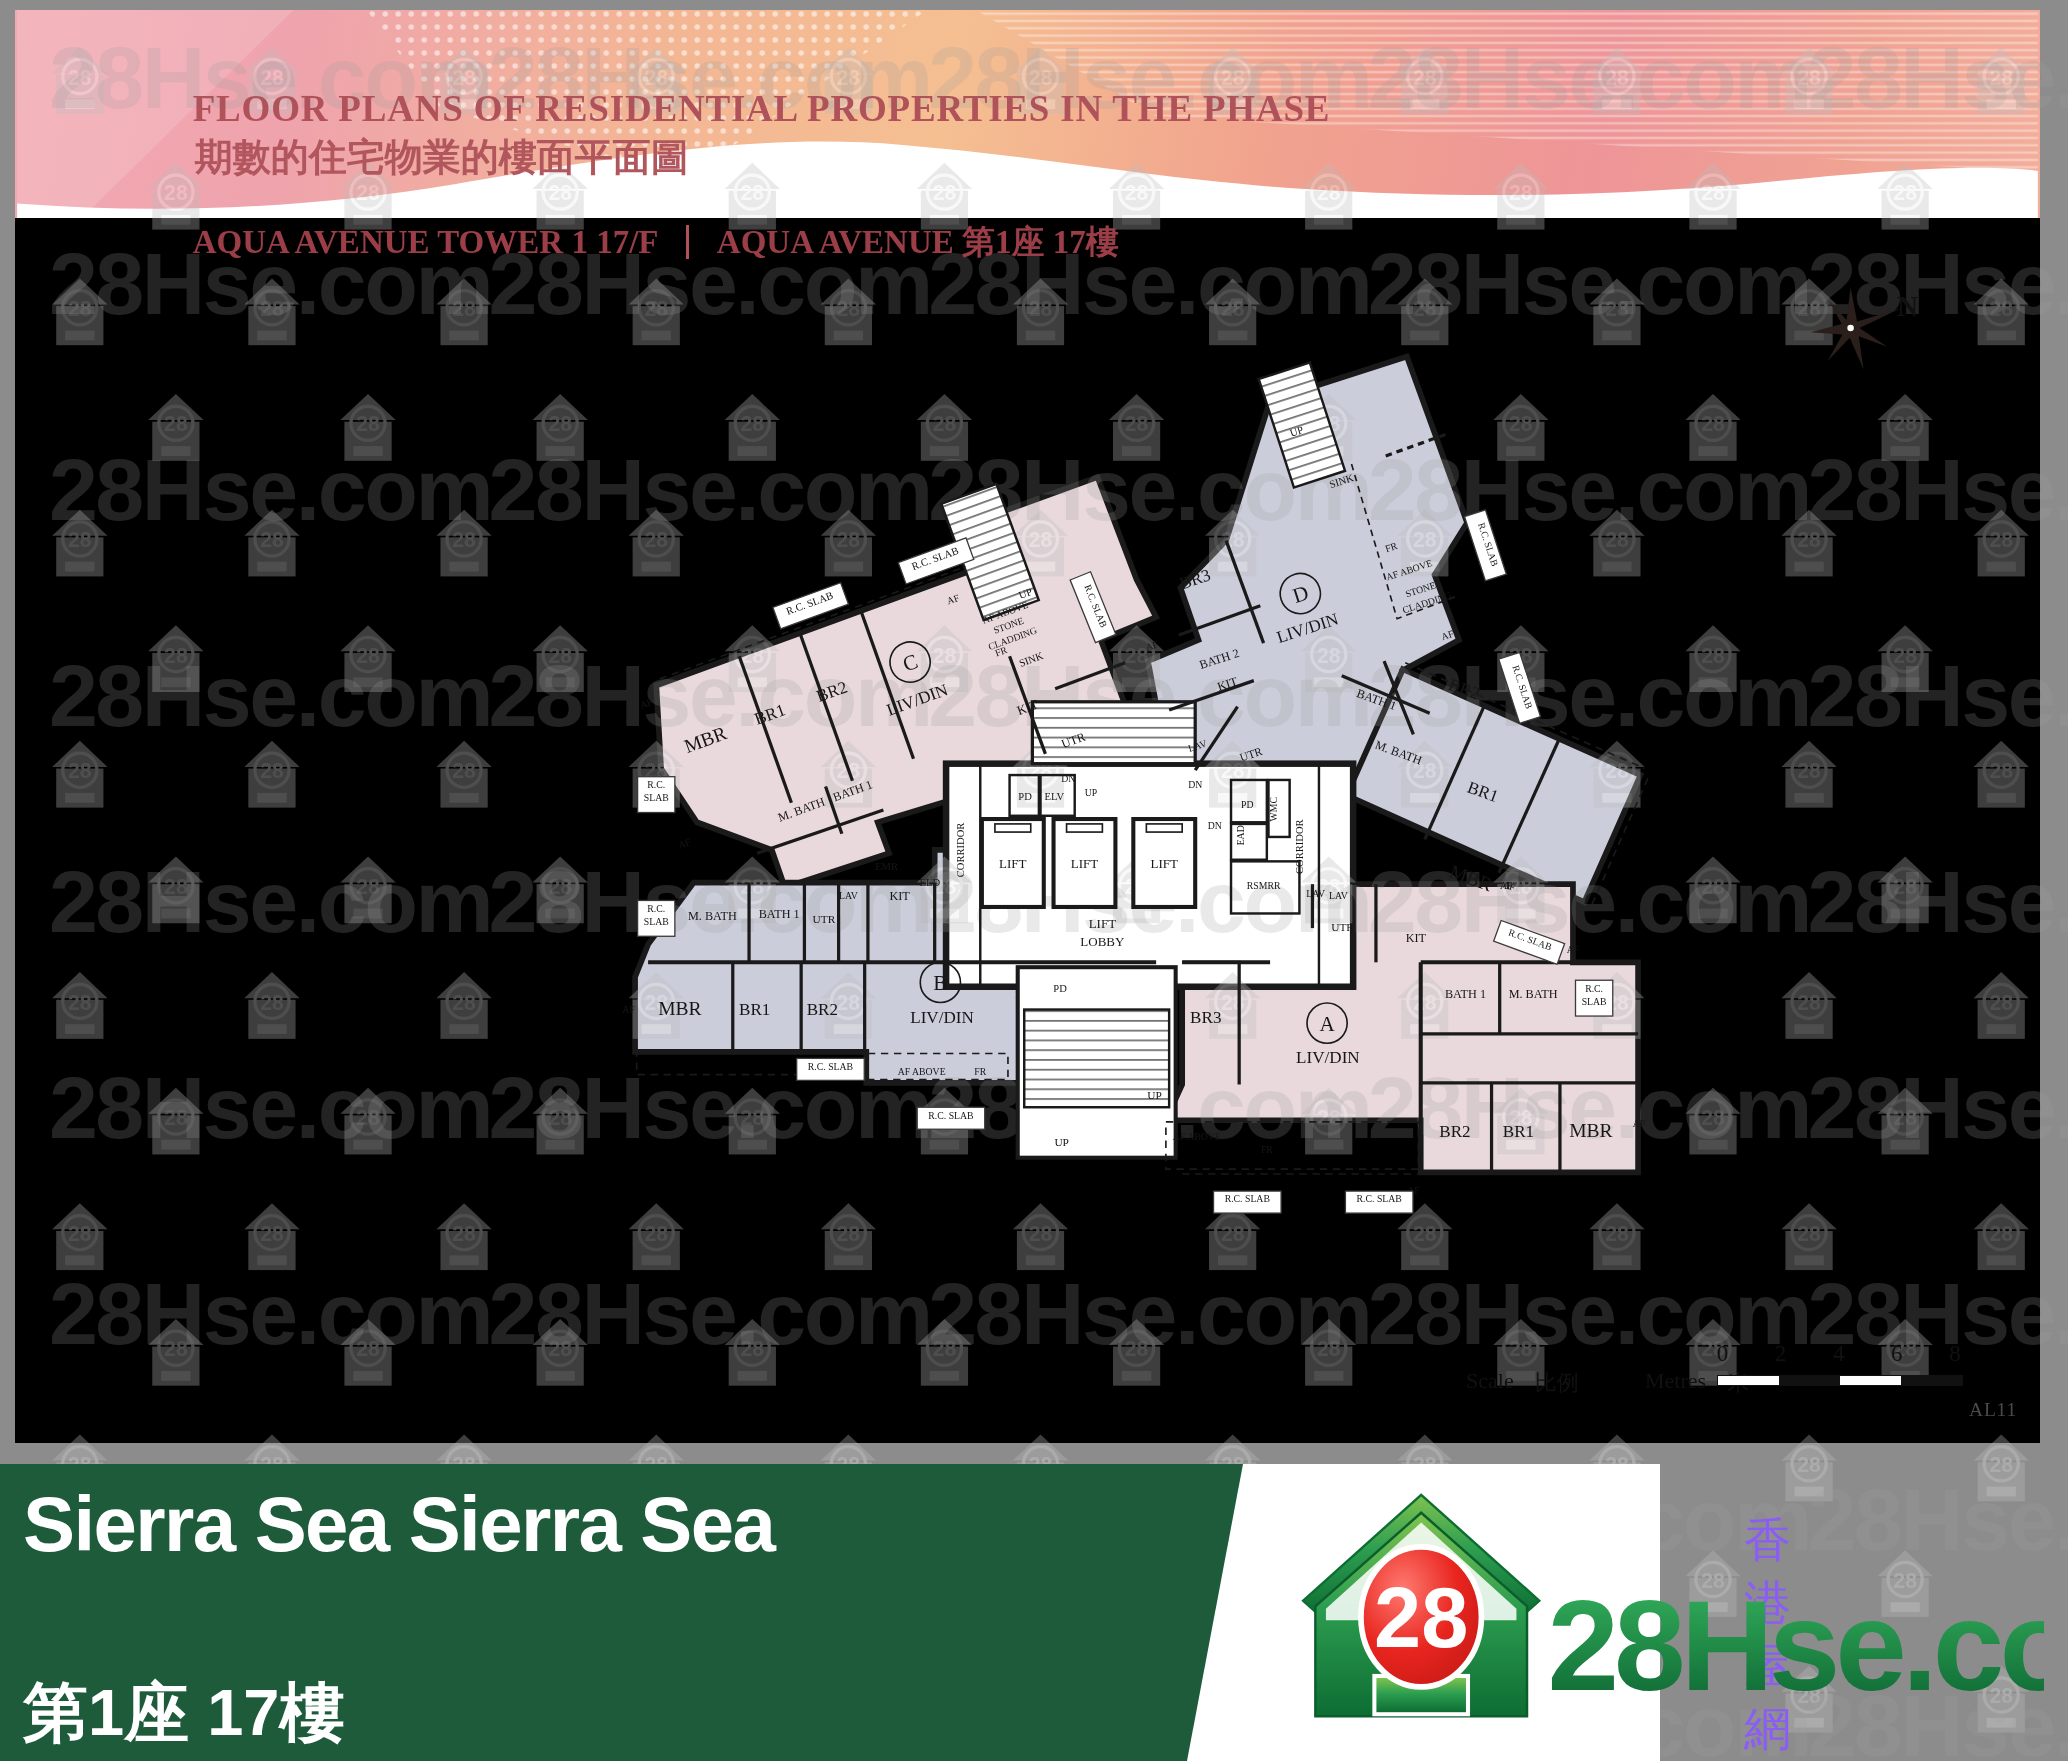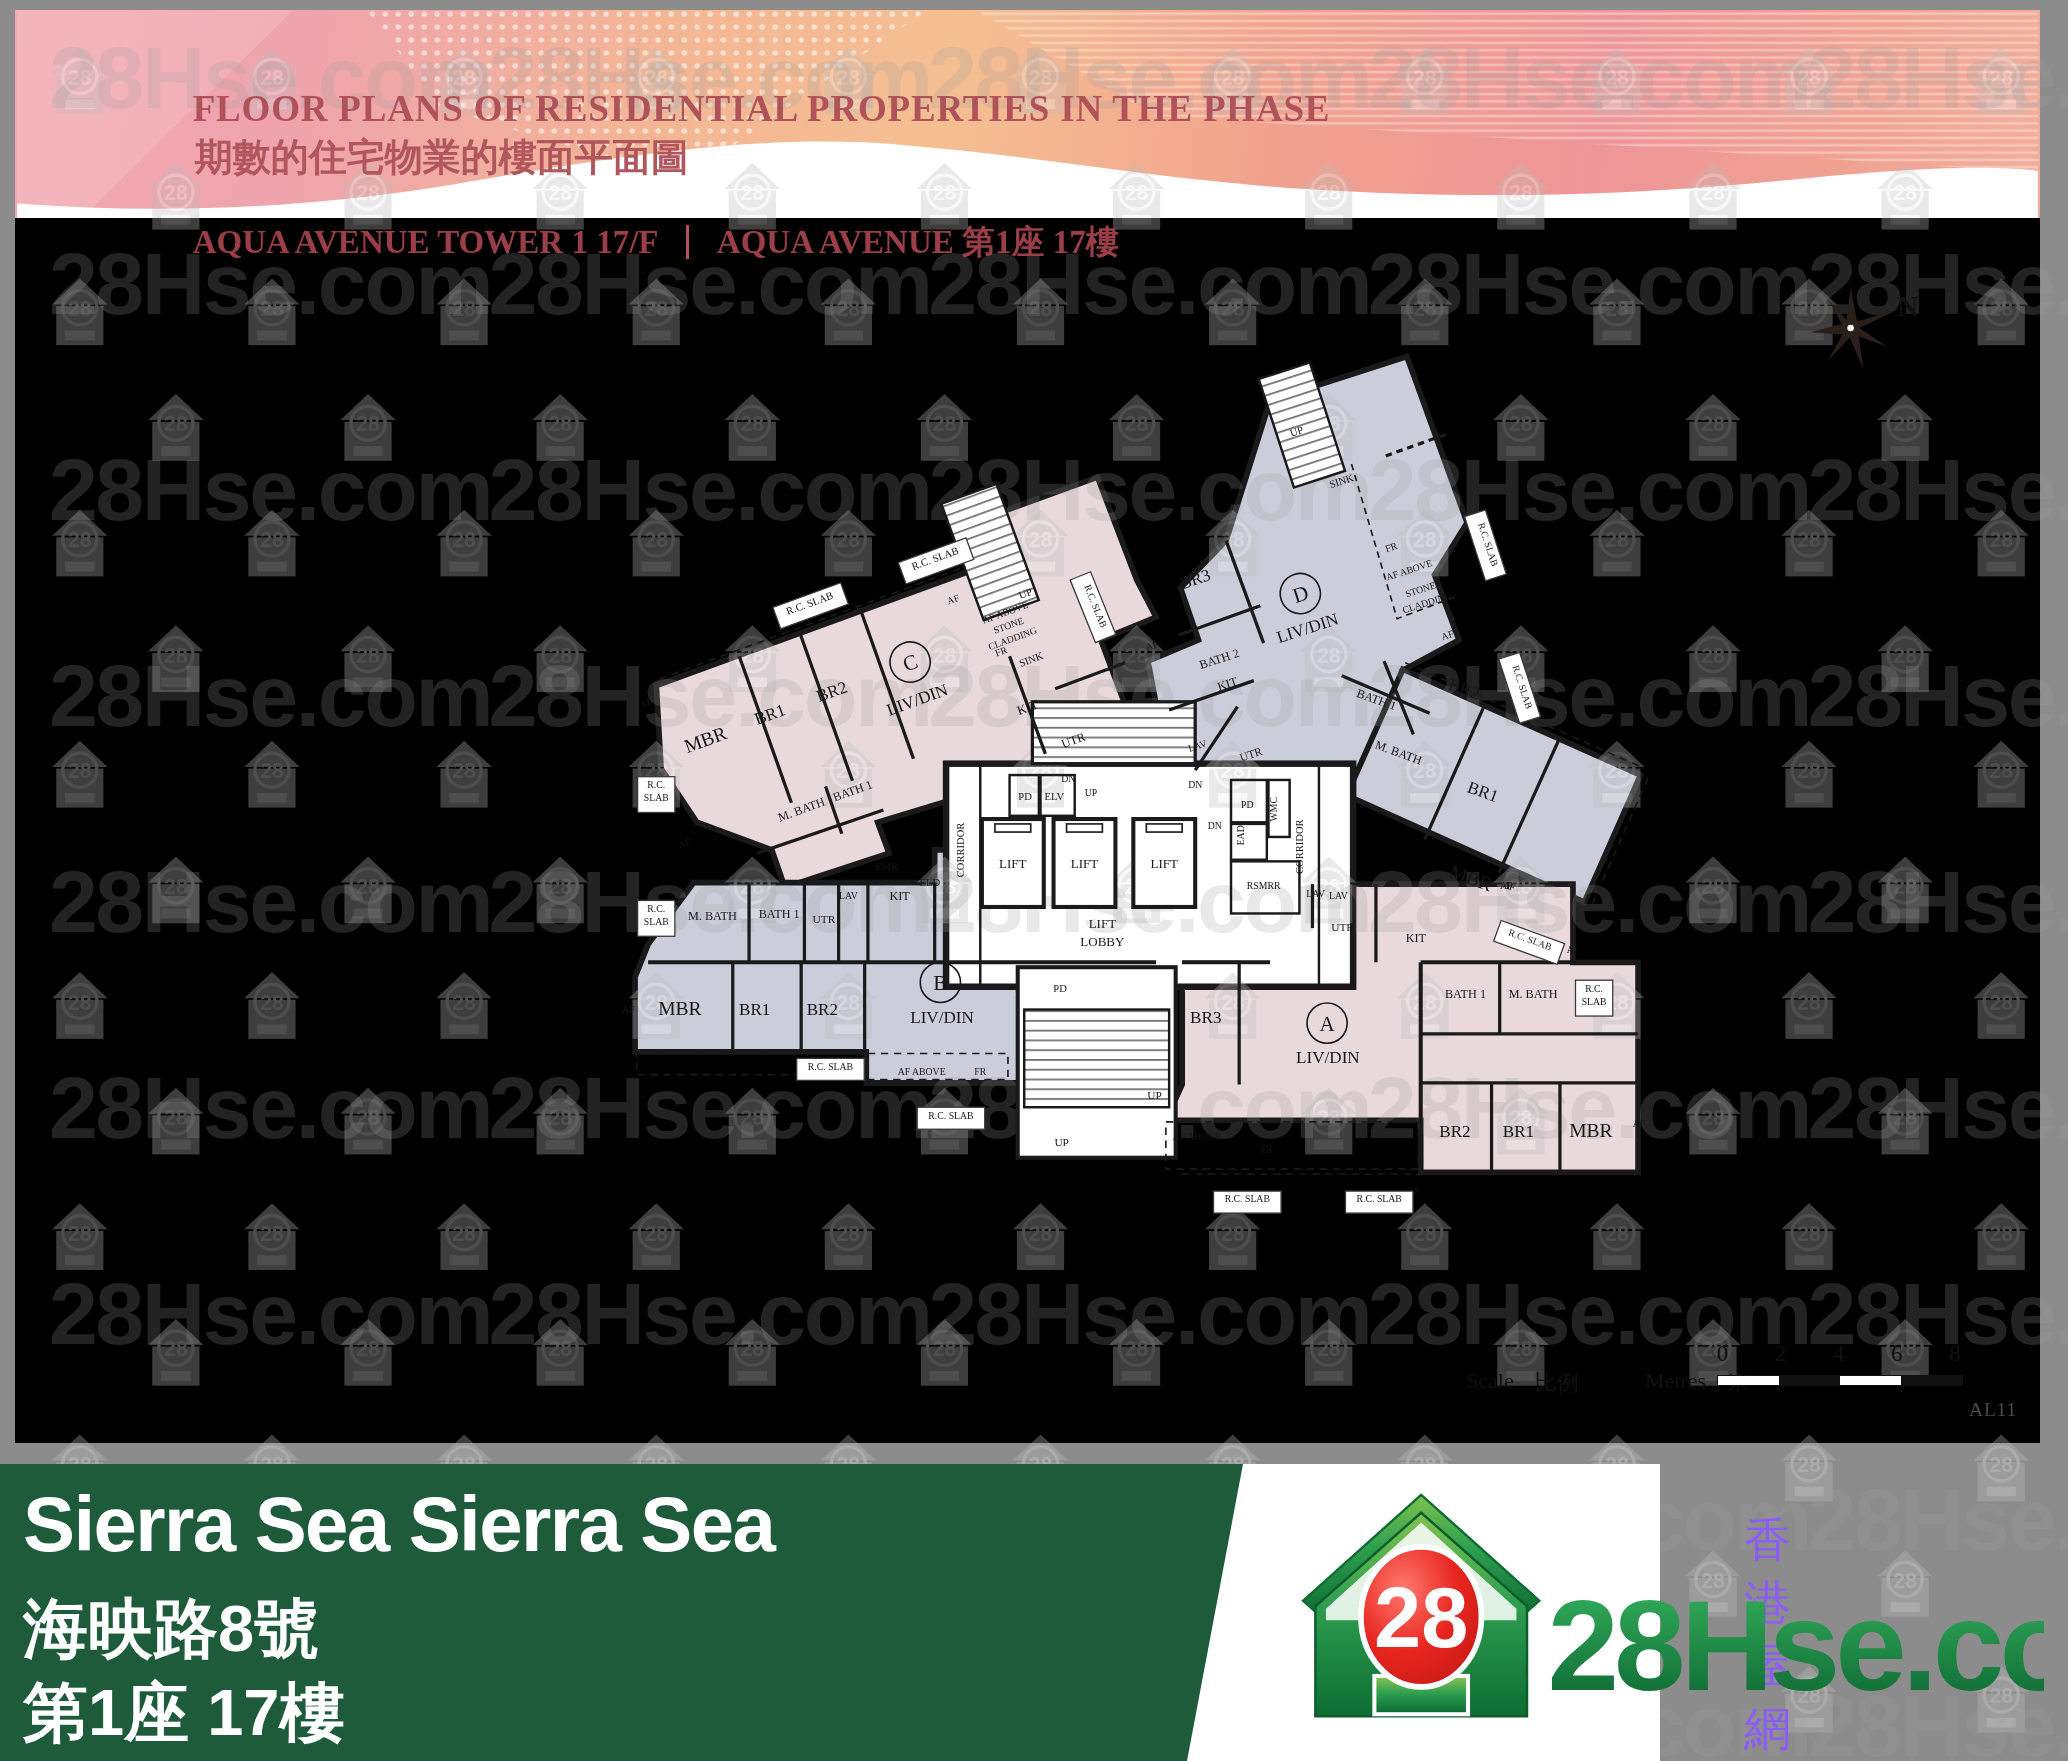--- a/index.html
+++ b/index.html
@@ -1695,21 +1695,20 @@
     <div class="sb-seg w"></div>
     <div class="sb-seg b"></div>
   </div>
 </div>
 
 <div id="plan-code">AL11</div>
 
 <div class="footer">
   <div class="footer-green">
     <div id="fproj">Sierra Sea Sierra Sea</div>
-    <div id="faddr">海映路8號</div>
     <div id="ffloor">第1座 17樓</div>
   </div>
   <div id="ftag">香港屋網</div>
   <svg class="logo-svg" width="749" height="269" viewBox="0 0 920 330">
     <defs>
       <linearGradient id="houseg" x1="0" y1="0" x2="0" y2="1">
         <stop offset="0" stop-color="#7fc24f"></stop>
         <stop offset="0.45" stop-color="#2d9e50"></stop>
         <stop offset="1" stop-color="#0d6d33"></stop>
       </linearGradient>

